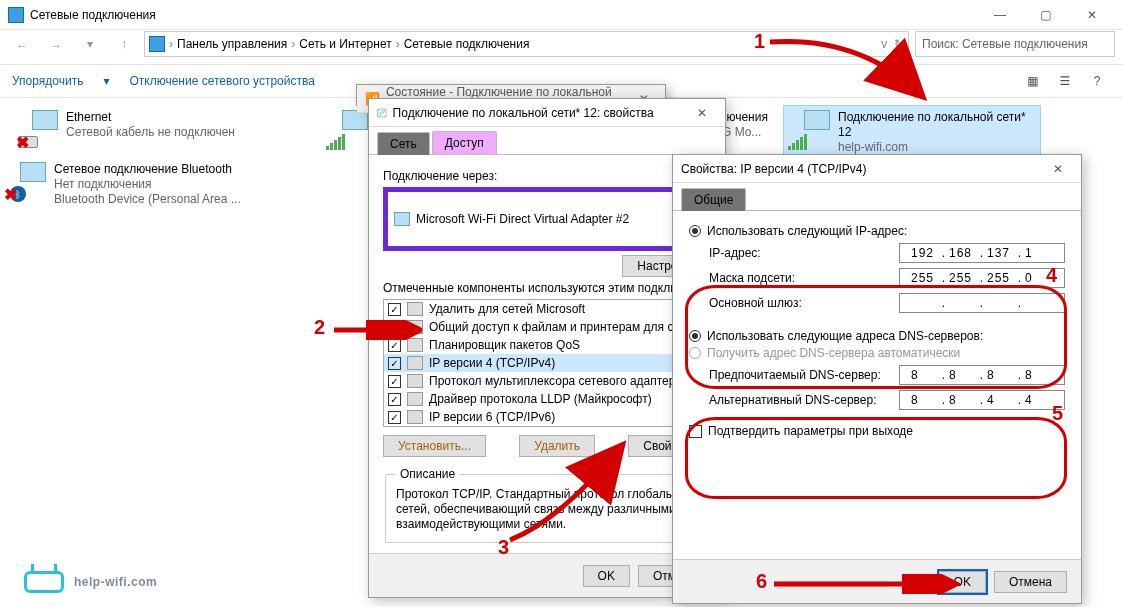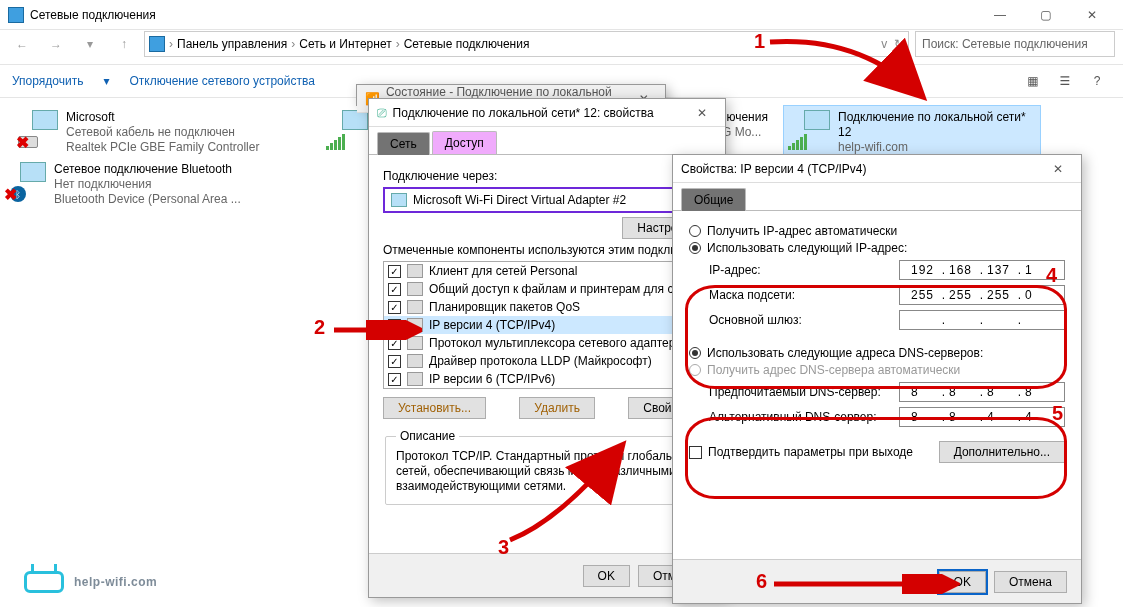--- a/index.html
+++ b/index.html
@@ -44,21 +44,21 @@
   #status-dlg { left: 356px; top: 84px; width: 310px; height: 22px; border-bottom: none; }
   #status-dlg .dlg-title { background: #f0f0f0; }
 
   
   #props-dlg { left: 368px; top: 98px; width: 358px; height: 500px; }
   .tabs { display: flex; border-bottom: 1px solid #bbb; padding: 4px 8px 0 8px; gap: 2px; }
   .tab { padding: 4px 12px; border: 1px solid #bbb; border-bottom: none; background: #f0abfc; border-radius: 2px 2px 0 0; }
   .tab.active { background: #737373; position: relative; top: 1px; }
   .dlg-body { padding: 10px 14px; }
   .group-label { margin: 4px 0; }
-  .readonly-field { border: 2px solid #6d28d9; background: #fff; padding: 4px 6px; display: flex; align-items: center; gap: 6px; }
+  .readonly-field { border: 5px solid #6d28d9; background: #fff; padding: 20px 6px; display: flex; align-items: center; gap: 6px; }
   .netico { width: 16px; height: 14px; background: #b7e0f7; border: 1px solid #6aa; }
   .btn { border: 1px solid #adadad; background: #e1e1e1; padding: 3px 14px; cursor: default; }
   .btn.disabled { color: #a16207; }
   .complist { border: 1px solid #aaa; height: 128px; overflow: hidden; }
   .comprow { display: flex; align-items: center; gap: 6px; padding: 1px 4px; height: 18px; }
   .comprow .cb { width: 13px; height: 13px; border: 1px solid #333; display: flex; align-items: center; justify-content: center; font-size: 10px; }
   .comprow.hl { background: #cce8ff; }
   .proto-ico { width: 16px; height: 14px; background: #ddd; border: 1px solid #999; }
   fieldset { border: 1px solid #ccc; border-radius: 2px; padding: 6px 10px 10px 10px; margin-top: 10px; }
   legend { padding: 0 4px; }
@@ -135,23 +135,22 @@
 
 <div class="content">
 
   <div class="conn-item">
     <div class="conn-icon">
       <div class="mon"></div>
         <div class="plug"></div>
         <div class="x">✖</div>
     </div>
     <div class="conn-text">
-      <div class="t1">Microsoft</div>
+      <div class="t1">Ethernet</div>
       <div class="t2">Сетевой кабель не подключен</div>
-      <div class="t3">Realtek PCIe GBE Family Controller</div>
     </div>
   </div>
 
   <div class="conn-item" style="width:90px">
     <div class="conn-icon">
       <div class="mon"></div>
       <div class="bars">
           <span style="height:4px"></span>
           <span style="height:7px"></span>
           <span style="height:10px"></span>
@@ -229,21 +228,21 @@
       <span>Microsoft Wi-Fi Direct Virtual Adapter #2</span>
     </div>
     <div style="text-align:right;margin:8px 0;">
       <span class="btn">Настроить</span>
     </div>
     <div class="group-label">Отмеченные компоненты используются этим подключе</div>
     <div class="complist">
       <div class="comprow">
           <span class="cb">✓</span>
           <span class="proto-ico"></span>
-          <span>Клиент для сетей Personal</span>
+          <span>Удалить для сетей Microsoft</span>
         </div>
       <div class="comprow">
           <span class="cb">✓</span>
           <span class="proto-ico"></span>
           <span>Общий доступ к файлам и принтерам для сетей</span>
         </div>
       <div class="comprow">
           <span class="cb">✓</span>
           <span class="proto-ico"></span>
           <span>Планировщик пакетов QoS</span>
@@ -288,24 +287,20 @@
 <div id="ipv4-dlg" class="dialog">
   <div class="dlg-title">
     <span>Свойства: IP версии 4 (TCP/IPv4)</span>
     <span class="x">✕</span>
   </div>
   <div class="tabs">
     <div class="tab active">Общие</div>
   </div>
   <div class="dlg-body">
 
-    <div class="radio-row">
-      <span class="radio"></span>
-        <span>Получить IP-адрес автоматически</span>
-    </div>
     <div class="radio-row">
       <span class="radio">
           <span class="dot"></span>
         </span>
         <span>Использовать следующий IP-адрес:</span>
     </div>
     <div class="field-row">
       <span class="lab">IP-адрес:</span>
       <span class="ipinput">
         <span>192</span>
@@ -374,21 +369,20 @@
           <span class="d">.</span>
           <span>4</span>
           <span class="d">.</span>
           <span>4</span>
       </span>
     </div>
 
     <div style="display:flex;align-items:center;gap:6px;margin-top:14px;">
       <span style="width:13px;height:13px;border:1px solid #333;"></span>
       <span>Подтвердить параметры при выходе</span>
-      <span style="margin-left:auto" class="btn">Дополнительно...</span>
     </div>
   </div>
   <div class="dlg-footer">
     <span class="btn" style="outline:2px solid #0a64c8;">OK</span>
     <span class="btn">Отмена</span>
   </div>
 
   <div class="ann-ring" style="left:12px;top:130px;width:382px;height:104px;"></div>
   <div class="ann-ring" style="left:12px;top:262px;width:382px;height:82px;"></div>
 </div>

